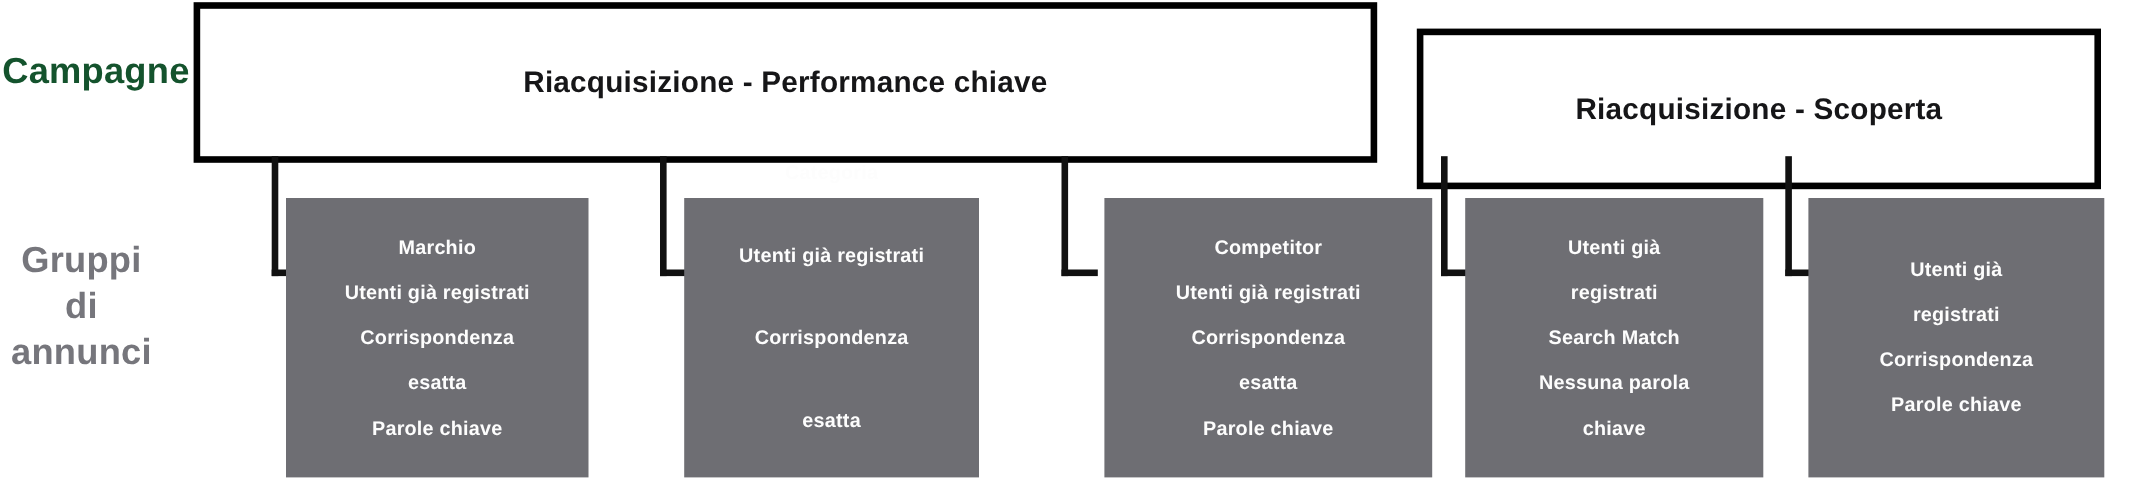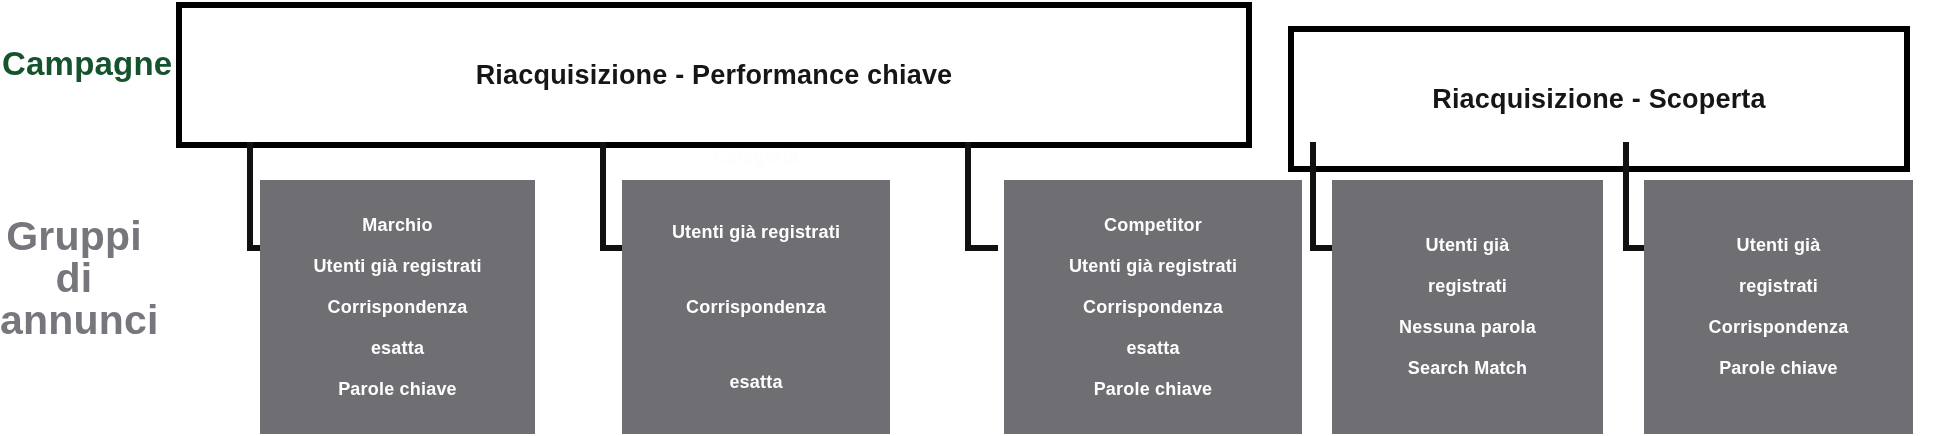--- a/index.html
+++ b/index.html
@@ -14,21 +14,21 @@
   .row-label-campaigns {
     position: absolute;
     left: 2px; top: 44px; width: 176px;
     font-size: 33px; line-height: 40px; font-weight: 600;
     color: #14532d; text-align: left;
     letter-spacing: 0.2px;
   }
   .row-label-adgroups {
     position: absolute;
     left: 0px; top: 215px; width: 148px;
-    font-size: 41px; line-height: 42px; font-weight: 600;
+    font-size: 33px; line-height: 42px; font-weight: 600;
     color: #76767c; text-align: center;
     letter-spacing: 0.2px;
   }
   .campaign-box {
     position: absolute;
     top: 2px; height: 146px;
     box-sizing: border-box;
     border: 6px solid #000000;
     background: #ffffff;
     display: flex; align-items: center; justify-content: center;
@@ -101,22 +101,23 @@
     <div class="adgroup-line">Competitor</div>
     <div class="adgroup-line">Utenti già registrati</div>
     <div class="adgroup-line">Corrispondenza</div>
     <div class="adgroup-line">esatta</div>
     <div class="adgroup-line">Parole chiave</div>
   </div>
 
   <div class="adgroup-box" style="left:1332px; width:271px;">
     <div class="adgroup-line">Utenti già</div>
     <div class="adgroup-line">registrati</div>
+    <div class="adgroup-line">Search Match</div>
     <div class="adgroup-line">Nessuna parola</div>
-    <div class="adgroup-line">Search Match</div>
+    <div class="adgroup-line">chiave</div>
   </div>
 
   <div class="adgroup-box" style="left:1644px; width:269px;">
     <div class="adgroup-line">Utenti già</div>
     <div class="adgroup-line">registrati</div>
     <div class="adgroup-line">Corrispondenza</div>
     <div class="adgroup-line">Parole chiave</div>
   </div>
 
 </div>

